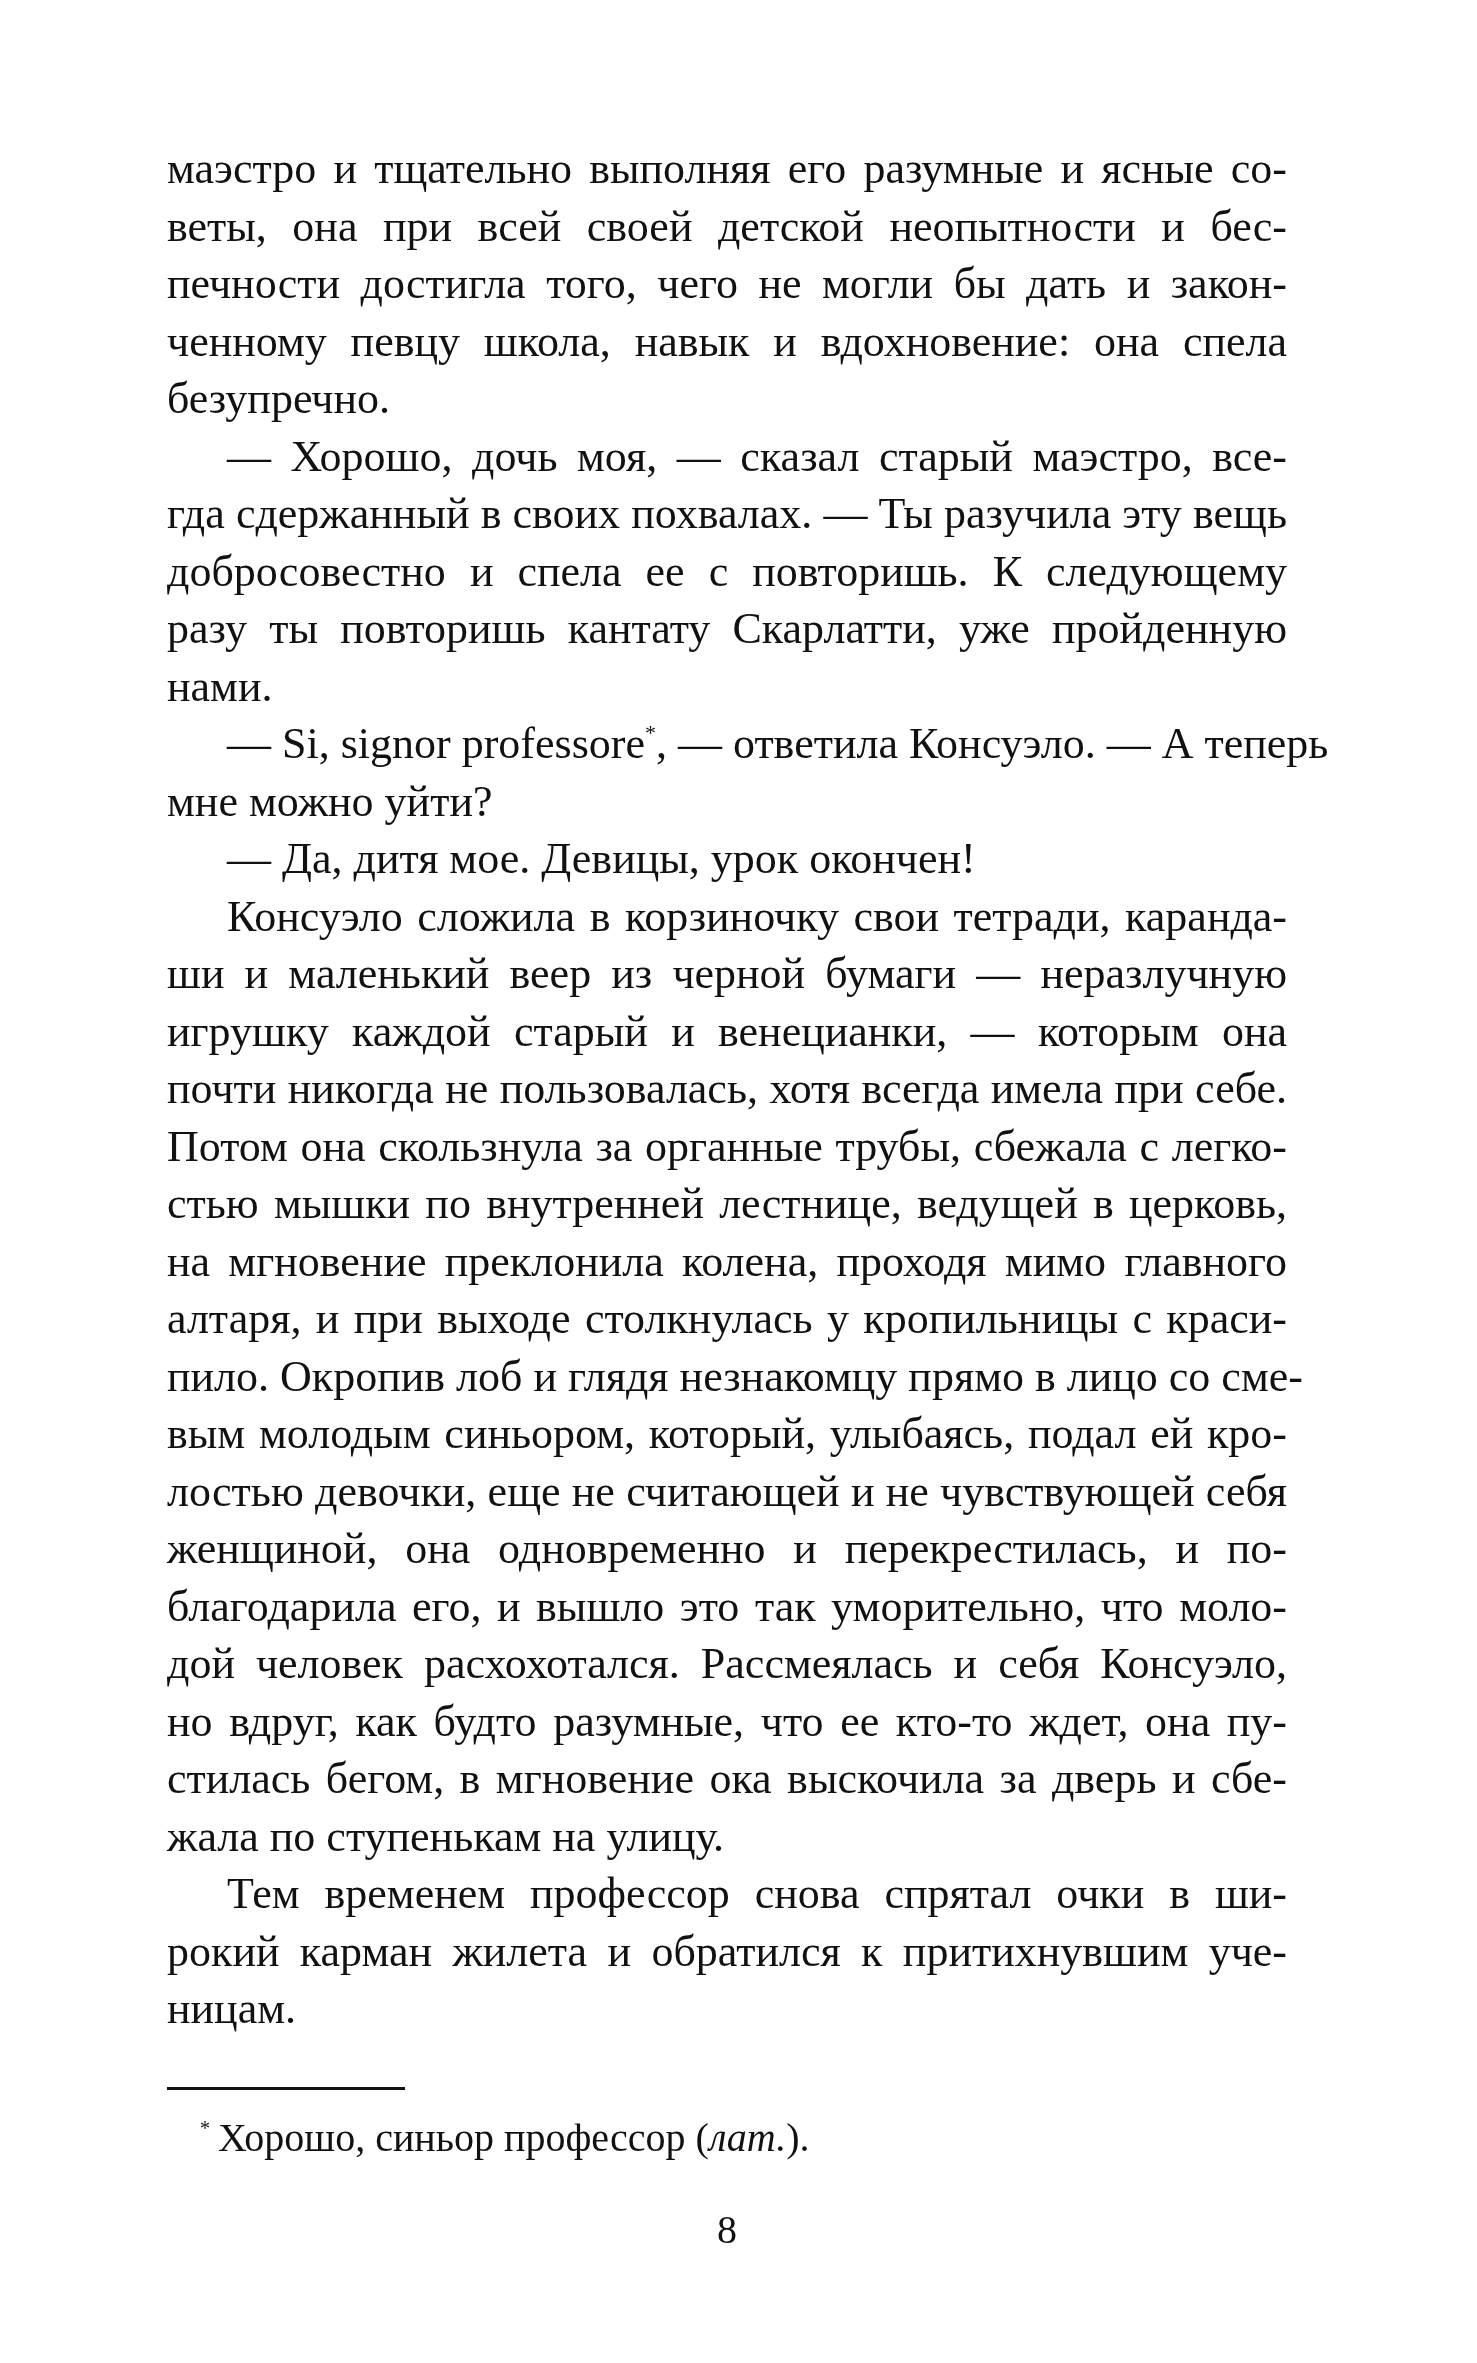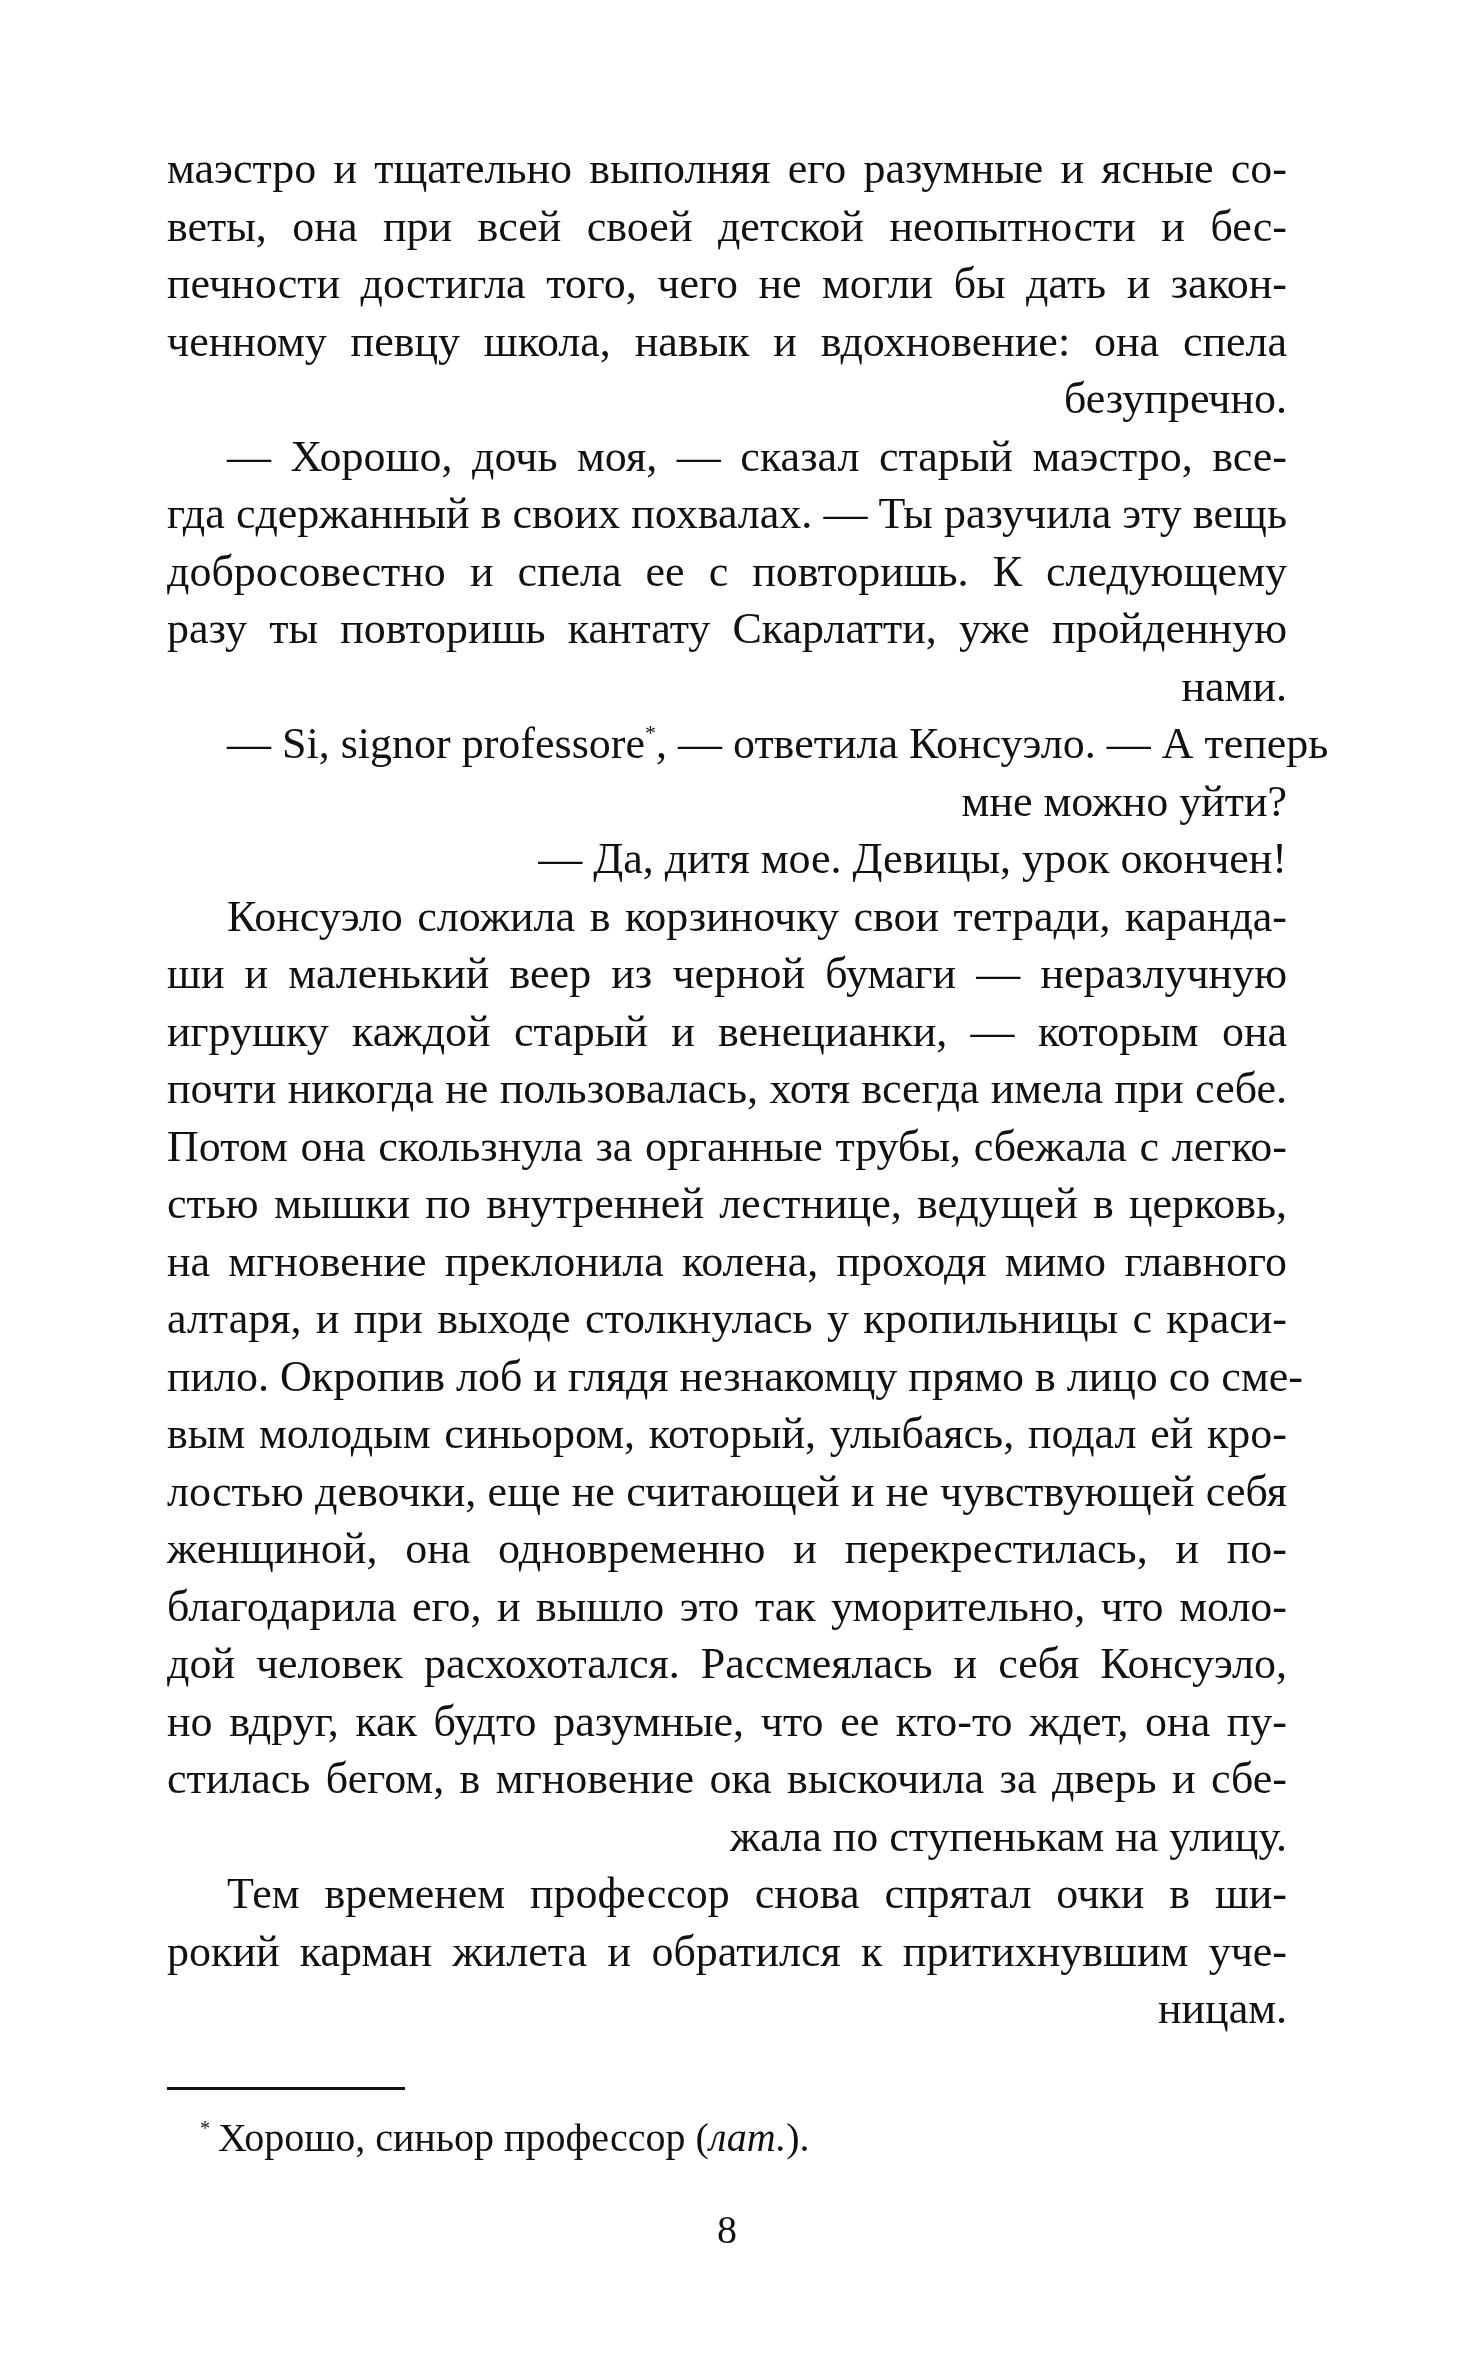--- a/index.html
+++ b/index.html
@@ -3,21 +3,21 @@
 <meta charset="utf-8">
 <style>
   html, body { margin: 0; padding: 0; background: #ffffff; }
   body { width: 1477px; height: 2363px; position: relative; overflow: hidden;
          font-family: "Liberation Serif", "DejaVu Serif", serif; color: #111111; }
   .page { position: absolute; left: 0; top: 0; width: 1228px; height: 2363px; background: #ffffff; }
   .body-text { position: absolute; left: 167px; top: 140px; width: 1120px; }
   .line { display: block; height: 57.5px; line-height: 57.5px; font-size: 44px;
           white-space: nowrap; overflow: visible; }
   .line.j { text-align: justify; text-align-last: justify; }
-  .line.l { text-align: right; }
+  .line.l { text-align: left; }
   .line.indent { padding-left: 60px; box-sizing: border-box; }
   sup.fn { font-size: 22px; line-height: 0; vertical-align: 18px; }
   .rule { position: absolute; left: 167px; top: 2087px; width: 238px; height: 3px; background: #111111; }
   .footnote { position: absolute; left: 200px; top: 2102px; font-size: 40px; line-height: 52px; white-space: nowrap; }
   .footnote .mark { font-size: 20px; vertical-align: 16px; margin-right: 8px; }
   .footnote i { }
   .page-number { position: absolute; left: 677px; width: 100px; top: 2205px; text-align: center;
                  font-size: 40px; line-height: 50px; }
 </style>
 </head>

